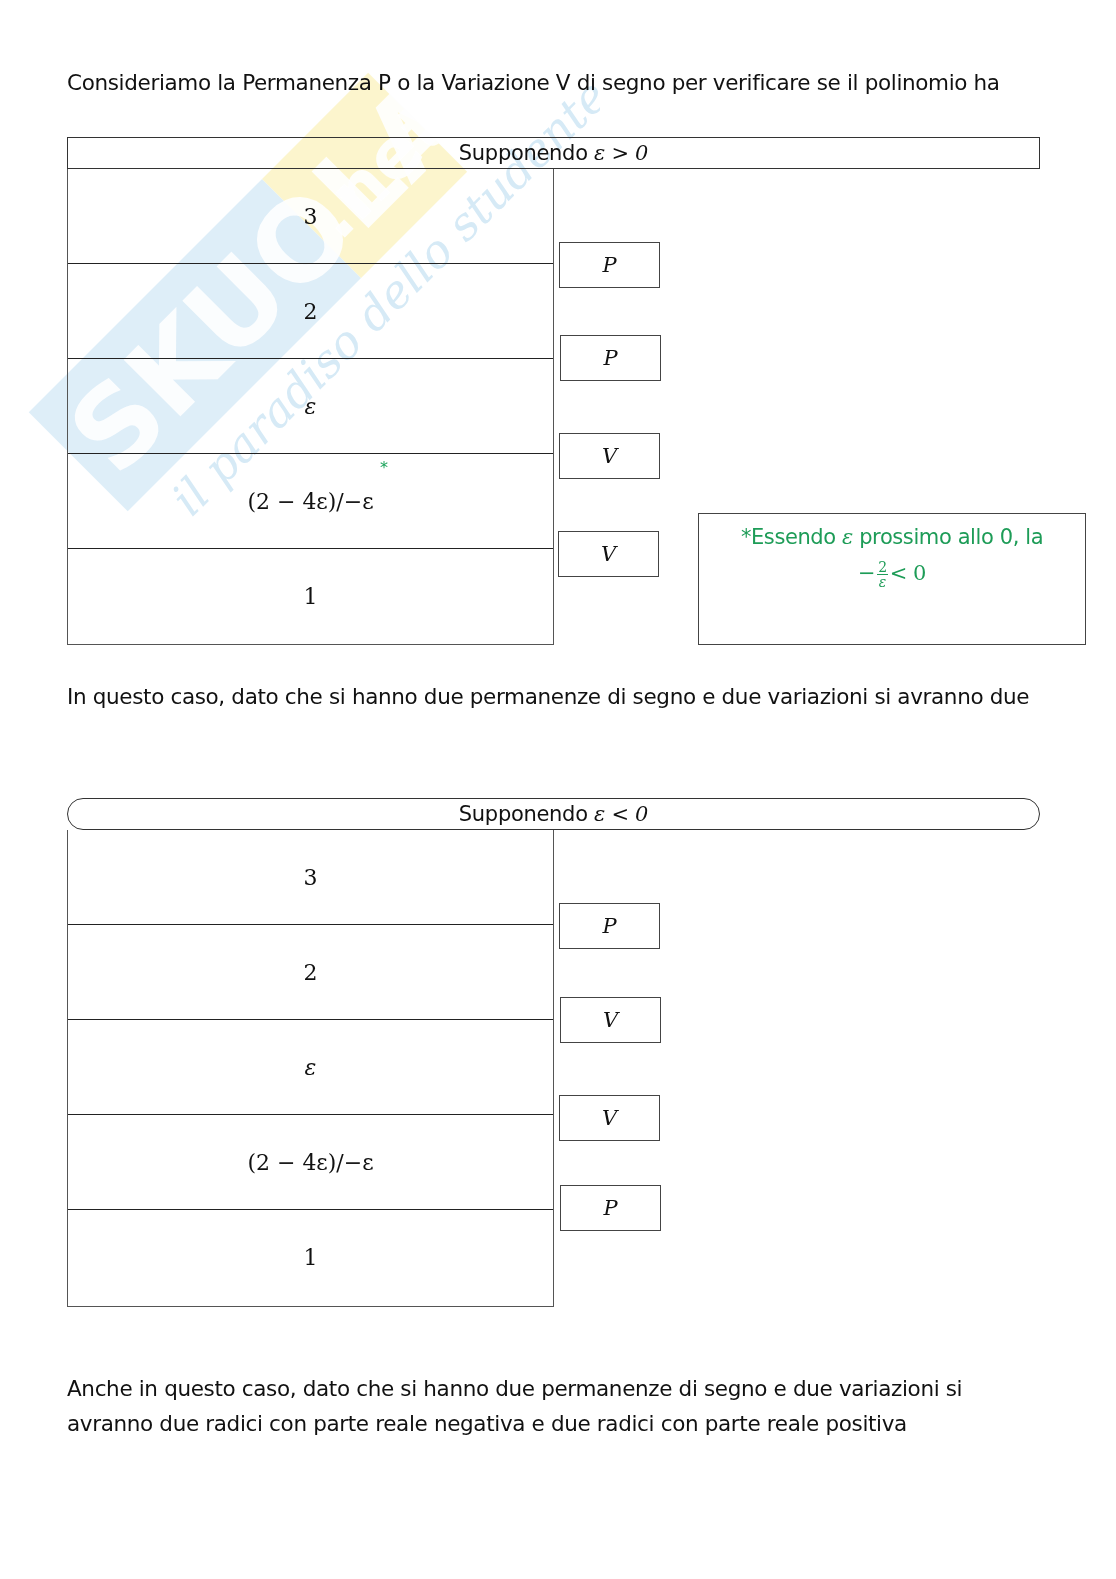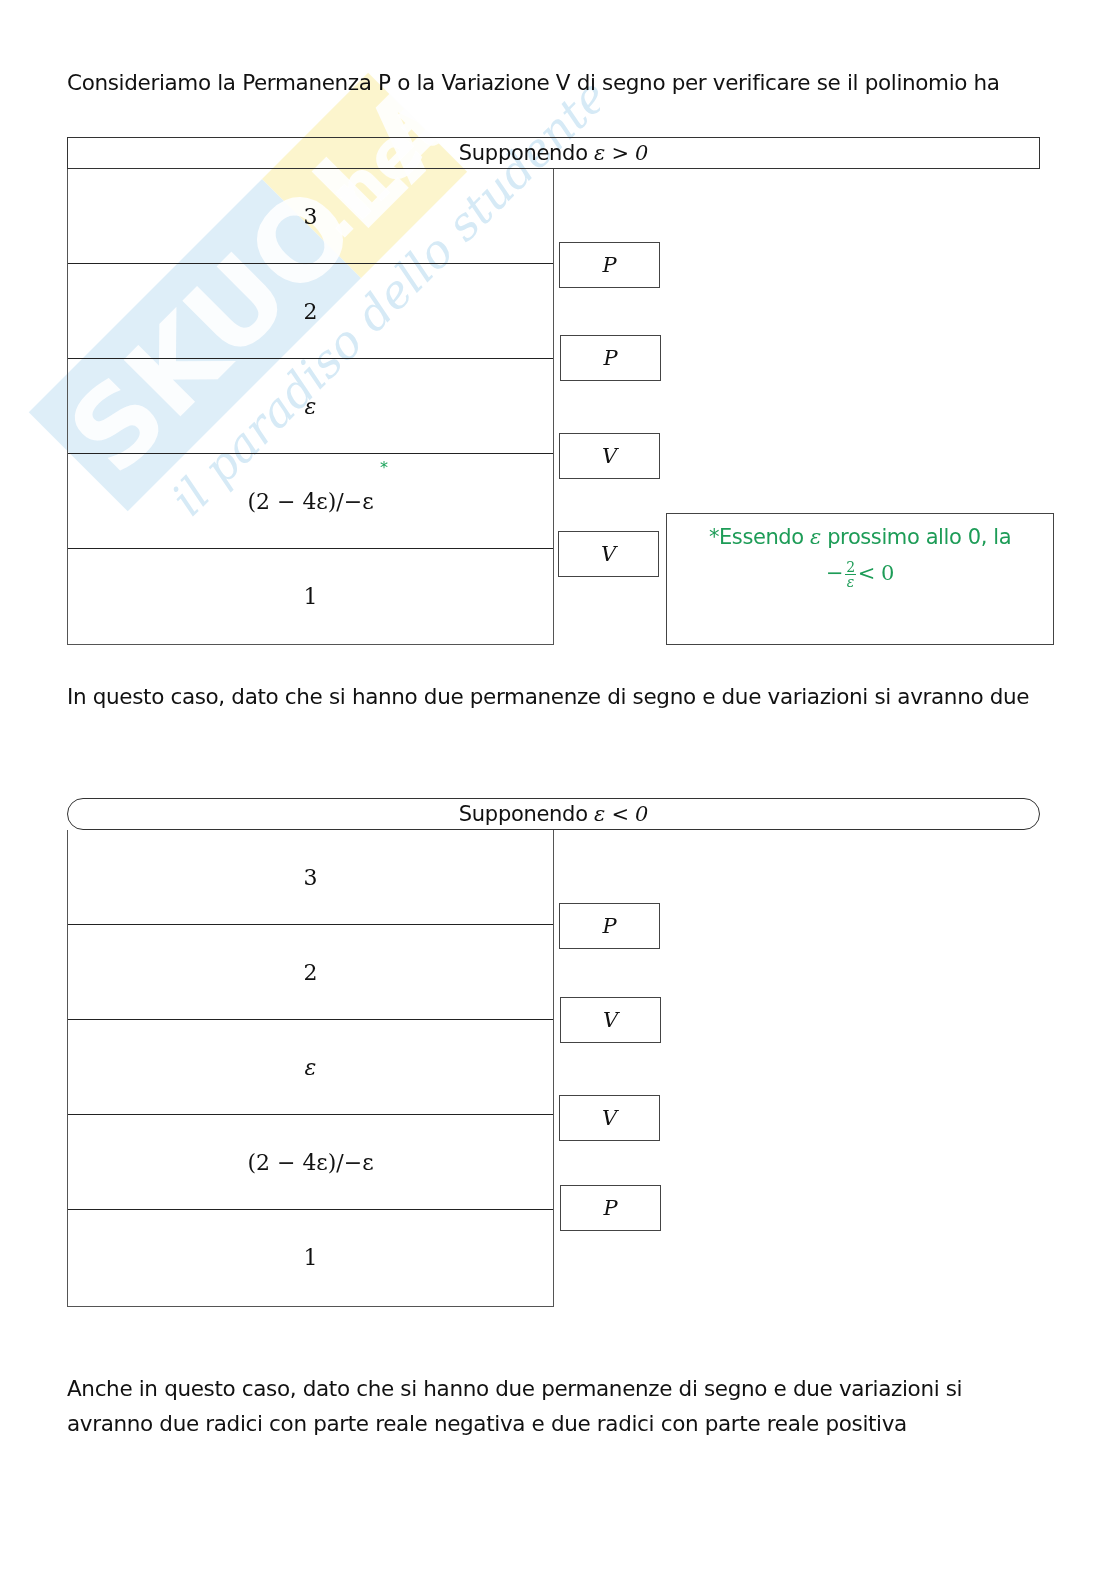--- a/index.html
+++ b/index.html
@@ -21,21 +21,21 @@
   .cell { position: relative; height: 95px; border-bottom: 1px solid #222; box-sizing: border-box;
           display: flex; align-items: center; justify-content: center; font-size: 22px;
           font-family: "DejaVu Serif", "Liberation Serif", serif; }
   .cell:last-child { border-bottom: none; }
   .star { position: absolute; left: 312px; top: 4px; color: #1aa35a; font-size: 16px; font-family: "DejaVu Sans", sans-serif; }
 
   .sign-box { position: absolute; left: 559px; width: 101px; height: 46px; border: 1.3px solid #444;
               box-sizing: border-box; display: flex; align-items: center; justify-content: center;
               font-family: "DejaVu Serif", "Liberation Serif", serif; font-style: italic; font-size: 21px; background: #fff; z-index: 2; }
 
-  .note-box { position: absolute; left: 666px; top: 513px; width: 388px; height: 132px; border: 1.3px solid #444;
+  .note-box { position: absolute; left: 698px; top: 513px; width: 388px; height: 132px; border: 1.3px solid #444;
               box-sizing: border-box; color: #1d9c57; text-align: center; font-size: 21px; line-height: 35px;
               font-family: "DejaVu Sans", "Liberation Sans", sans-serif; padding-top: 6px; letter-spacing: -0.4px; z-index: 2; }
   .frac { display: inline-block; vertical-align: middle; text-align: center; font-family: "DejaVu Serif", serif; font-style: italic; font-size: 14px; line-height: 14px; margin: 0 2px; }
   .frac .num { display: block; border-bottom: 1px solid #1d9c57; padding: 0 1px; font-style: normal; }
   .frac .den { display: block; }
 </style>
 </head>
 <body>
 
 <svg class="watermark" viewBox="0 0 600 600">

